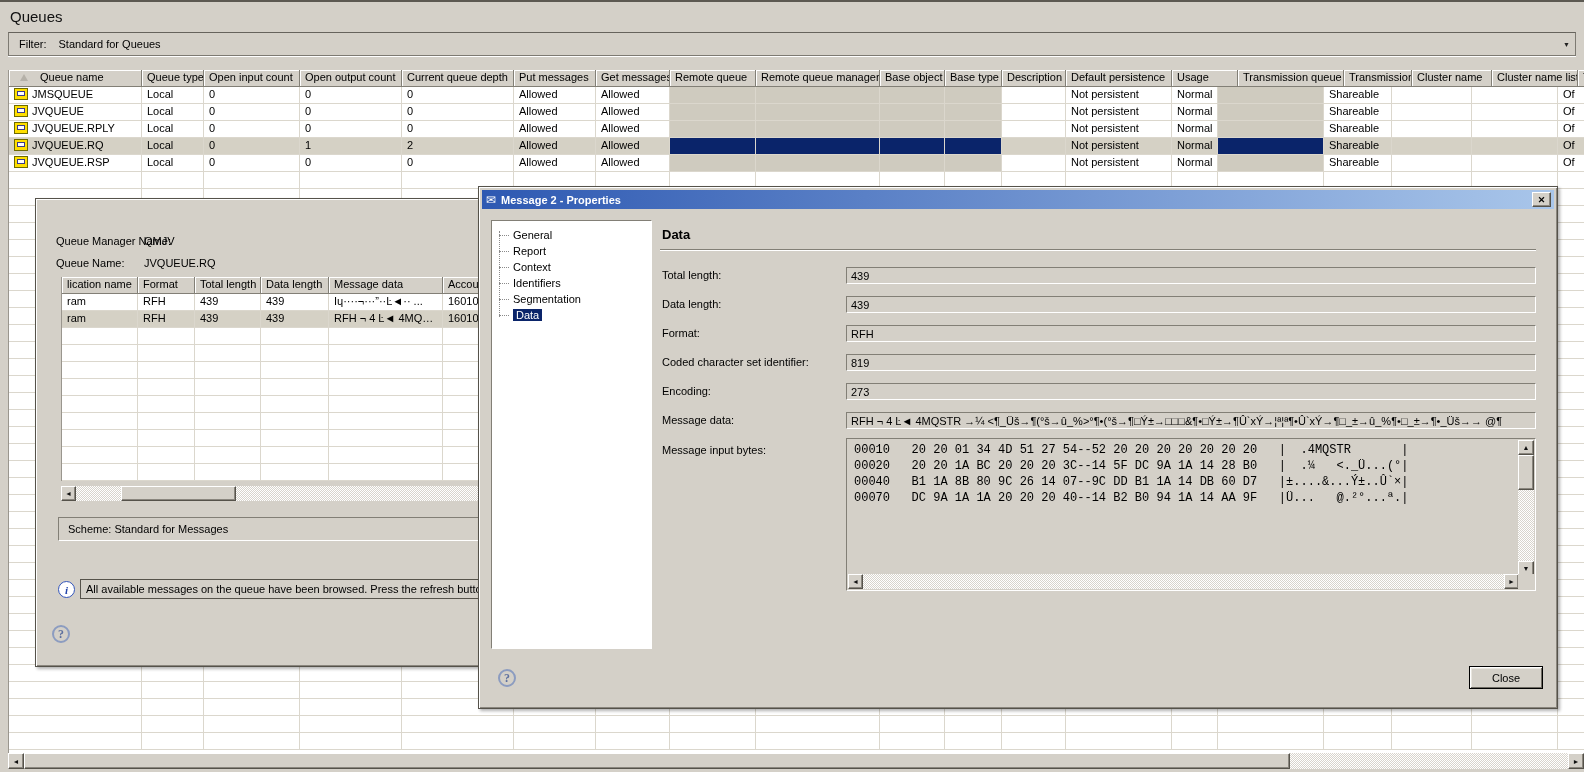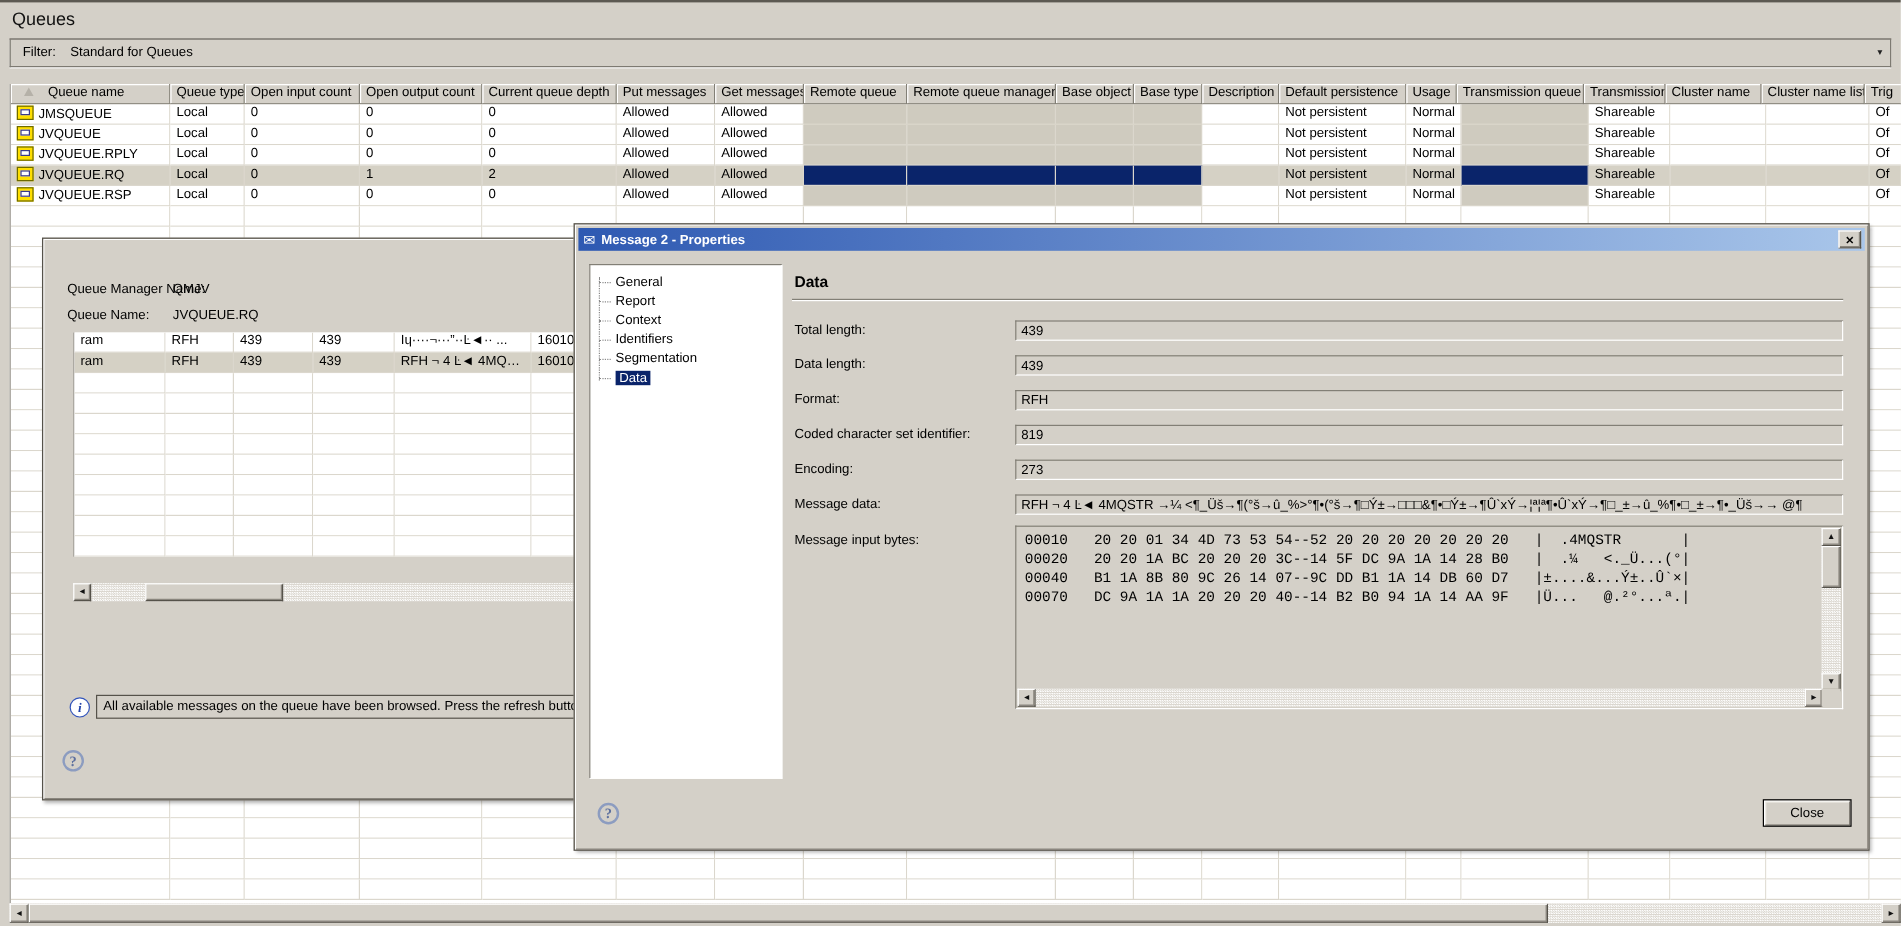--- a/index.html
+++ b/index.html
@@ -93,21 +93,21 @@
         <div class="hcell" style="width: 102px;">Open output count</div>
         <div class="hcell" style="width: 112px;">Current queue depth</div>
         <div class="hcell" style="width: 82px;">Put messages</div>
         <div class="hcell" style="width: 74px;">Get messages</div>
         <div class="hcell" style="width: 86px;">Remote queue</div>
         <div class="hcell" style="width: 124px;">Remote queue manager</div>
         <div class="hcell" style="width: 65px;">Base object</div>
         <div class="hcell" style="width: 57px;">Base type</div>
         <div class="hcell" style="width: 64px;">Description</div>
         <div class="hcell" style="width: 106px;">Default persistence</div>
-        <div class="hcell" style="width: 42px;">Usage</div>
+        <div class="hcell" style="width: 66px;">Usage</div>
         <div class="hcell" style="width: 106px;">Transmission queue</div>
         <div class="hcell" style="width: 68px;">Transmission</div>
         <div class="hcell" style="width: 80px;">Cluster name</div>
         <div class="hcell" style="width: 86px;">Cluster name list</div>
         <div class="hcell" style="width: 48px;">Trig</div>
       </div>
     </div>
   <div id="qbody">
       <div class="trow">
         <div class="tcell" style="width: 133px;"><span class="qicon"></span>JMSQUEUE</div>
@@ -937,20 +937,30 @@
   <div class="sb-btn" style="right:0;top:0;width:16px;height:16px;">►</div>
 </div>
 
 <div id="mb" class="abs dlg">
   <div class="abs" id="mb-qm-label">Queue Manager Name:</div>
   <div class="abs" id="mb-qm-value">QMJV</div>
   <div class="abs" id="mb-q-label">Queue Name:</div>
   <div class="abs" id="mb-q-value">JVQUEUE.RQ</div>
 
   <div class="abs" id="mbtable">
+    <div id="mbhead">
+        <div class="hrow">
+          <div class="hcell" style="width: 76px;">lication name</div>
+          <div class="hcell" style="width: 57px;">Format</div>
+          <div class="hcell" style="width: 66px;">Total length</div>
+          <div class="hcell" style="width: 68px;">Data length</div>
+          <div class="hcell" style="width: 114px;">Message data</div>
+          <div class="hcell" style="width: 122px;">Accou</div>
+        </div>
+      </div>
     <div id="mbbody">
         <div class="trow">
           <div class="tcell" style="width: 76px;">ram</div>
           <div class="tcell" style="width: 57px;">RFH</div>
           <div class="tcell" style="width: 66px;">439</div>
           <div class="tcell" style="width: 68px;">439</div>
           <div class="tcell" style="width: 114px;">Iɥ····¬···”··Ŀ◄··   ...</div>
           <div class="tcell" style="width: 122px;">16010</div>
         </div>
         <div class="trow sel">
@@ -1034,20 +1044,21 @@
           <div class="tcell" style="width: 122px;"></div>
         </div>
       </div>
   </div>
 
   <div class="abs sb sb-track" id="mb-hscroll">
     <div class="sb-btn" style="left:0;top:0;width:15px;height:15px;">◄</div>
     <div class="sb-thumb" style="left:60px;top:0;width:115px;height:15px;"></div>
   </div>
 
+  <div class="abs sunken" id="mb-scheme">Scheme:  Standard for Messages</div>
 
   <div class="abs info-i" id="mb-info-icon">i</div>
   <div class="abs" id="mb-info">All available messages on the queue have been browsed.  Press the refresh button</div>
 
   <div class="abs help-q" id="mb-help">?</div>
 </div>
 
 <div id="props" class="abs dlg">
   <div class="tbar">
     <span class="env">✉</span>
@@ -1081,21 +1092,21 @@
       <div class="abs fbox pfield" style="top: 167px;">819</div>
       <div class="abs flabel" style="top: 198px;">Encoding:</div>
       <div class="abs fbox pfield" style="top: 196px;">273</div>
       <div class="abs flabel" style="top: 227px;">Message data:</div>
       <div class="abs fbox pfield" style="top: 225px;">RFH  ¬  4  Ŀ◄    4MQSTR      →¼   &lt;¶_Üš→¶(°š→û_%&gt;°¶•(°š→¶□Ý±→□□□&amp;¶•□Ý±→¶Û`xÝ→¦ª¦ª¶•Û`xÝ→¶□_±→û_%¶•□_±→¶•_Üš→→   @¶</div>
     </div>
 
   <div class="abs flabel" style="top:257px;">Message input bytes:</div>
   <div class="abs" id="hexbox">
     <div id="hexlines">
-        <div class="hexline">00010   20 20 01 34 4D 73 53 54--52 20 20 20 20 20 20 20   |  .4MQSTR       |</div>
+        <div class="hexline">00010   20 20 01 34 4D 51 27 54--52 20 20 20 20 20 20 20   |  .4MQSTR       |</div>
         <div class="hexline">00020   20 20 1A BC 20 20 20 3C--14 5F DC 9A 1A 14 28 B0   |  .¼   &lt;._Ü...(°|</div>
         <div class="hexline">00040   B1 1A 8B 80 9C 26 14 07--9C DD B1 1A 14 DB 60 D7   |±....&amp;...Ý±..Û`×|</div>
         <div class="hexline">00070   DC 9A 1A 1A 20 20 20 40--14 B2 B0 94 1A 14 AA 9F   |Ü...   @.²°...ª.|</div>
       </div>
     <div id="hex-vscroll" class="sb sb-track">
       <div class="sb-btn" style="left:0;top:0;width:16px;height:15px;">▲</div>
       <div class="sb-thumb" style="left:0;top:15px;width:16px;height:35px;"></div>
       <div class="sb-btn" style="left:0;bottom:0;width:16px;height:15px;">▼</div>
     </div>
     <div id="hex-hscroll" class="sb sb-track">

